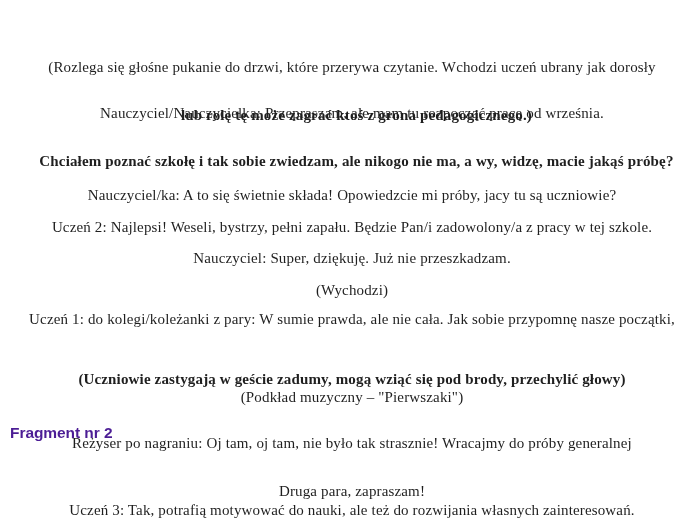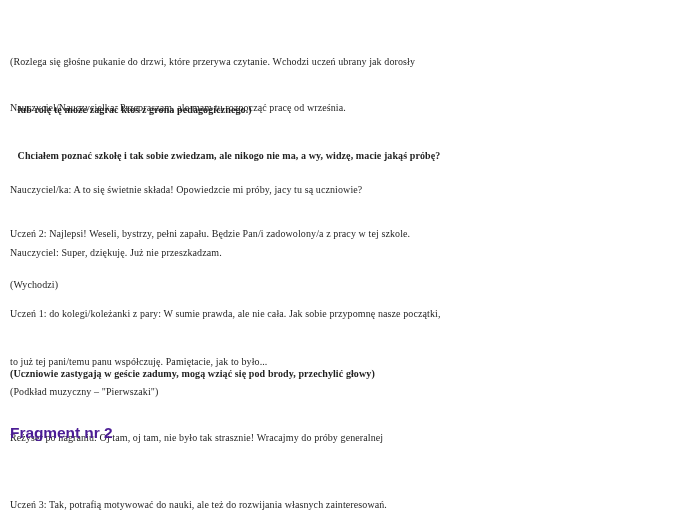--- a/index.html
+++ b/index.html
@@ -21,27 +21,28 @@
     width: 700px;
     height: 520px;
     padding: 0;
     box-sizing: border-box;
     background: #ffffff;
   }
   .block {
     position: absolute;
     left: 10px;
     right: 6px;
-    font-size: 10px;
+    font-size: 15px;
     line-height: 16px;
     white-space: pre-wrap;
     letter-spacing: 0.01em;
     font-family: "Liberation Serif", "DejaVu Serif", serif;
     font-weight: normal;
     color: #1f1f1f;
+    text-align: center;
   }
   .block.bold {
     font-weight: bold;
   }
   .heading {
     position: absolute;
     left: 10px;
     right: 6px;
     font-family: "Liberation Sans", "DejaVu Sans", sans-serif;
     font-weight: bold;
@@ -71,47 +72,47 @@
   <p class="block" style="top:58px">
     <span class="line">Nauczyciel/Nauczycielka: Przepraszam, ale mam tu rozpocząć pracę od września.</span>
     <span class="line indent"> Chciałem poznać szkołę i tak sobie zwiedzam, ale nikogo nie ma, a wy, widzę, macie jakąś próbę?</span>
   </p>
 
 
   <p class="block" style="top:140px">
     <span class="line">Nauczyciel/ka: A to się świetnie składa! Opowiedzcie mi próby, jacy tu są uczniowie?</span>
   </p>
 
-  <p class="block" style="top:184px">
+  <p class="block" style="top:172px">
     <span class="line">Uczeń 2: Najlepsi! Weseli, bystrzy, pełni zapału. Będzie Pan/i zadowolony/a z pracy w tej szkole.</span>
   </p>
 
   <p class="block" style="top:235px">
     <span class="line">(Wychodzi)</span>
   </p>
 
   <p class="block" style="top:203px">
     <span class="line">Nauczyciel: Super, dziękuję. Już nie przeszkadzam.</span>
   </p>
 
   <p class="block" style="top:264px">
     <span class="line">Uczeń 1: do kolegi/koleżanki z pary: W sumie prawda, ale nie cała. Jak sobie przypomnę nasze początki,</span>
-    <span class="line">to już tej pani/temu panu współczuję. Pamiętacie, jak to było...</span>
   </p>
 
   <p class="block bold" style="top:324px">
     <span class="line">(Uczniowie zastygają w geście zadumy, mogą wziąć się pod brody, przechylić głowy)</span>
   </p>
 
   <p class="block" style="top:342px">
     <span class="line">(Podkład muzyczny – "Pierwszaki")</span>
   </p>
 
   <p class="block" style="top:388px">
     <span class="line">Reżyser po nagraniu: Oj tam, oj tam, nie było tak strasznie! Wracajmy do próby generalnej</span>
+    <span class="line">Druga para, zapraszam!</span>
   </p>
 
   <h2 class="heading" style="top:410px">Fragment nr 2</h2>
 
   <p class="block" style="top:455px">
     <span class="line">Uczeń 3: Tak, potrafią motywować do nauki, ale też do rozwijania własnych zainteresowań.</span>
   </p>
 
   <p class="block" style="top:486px">
     

